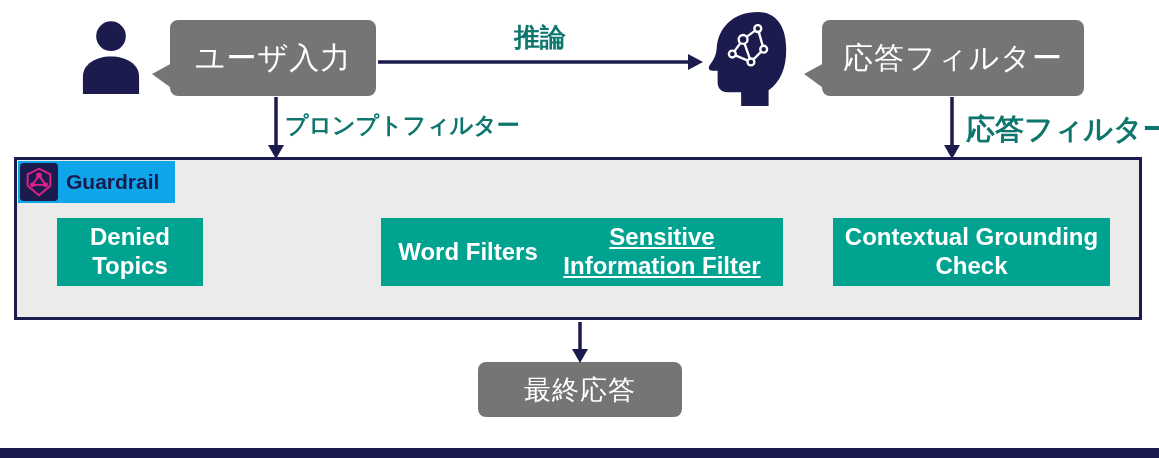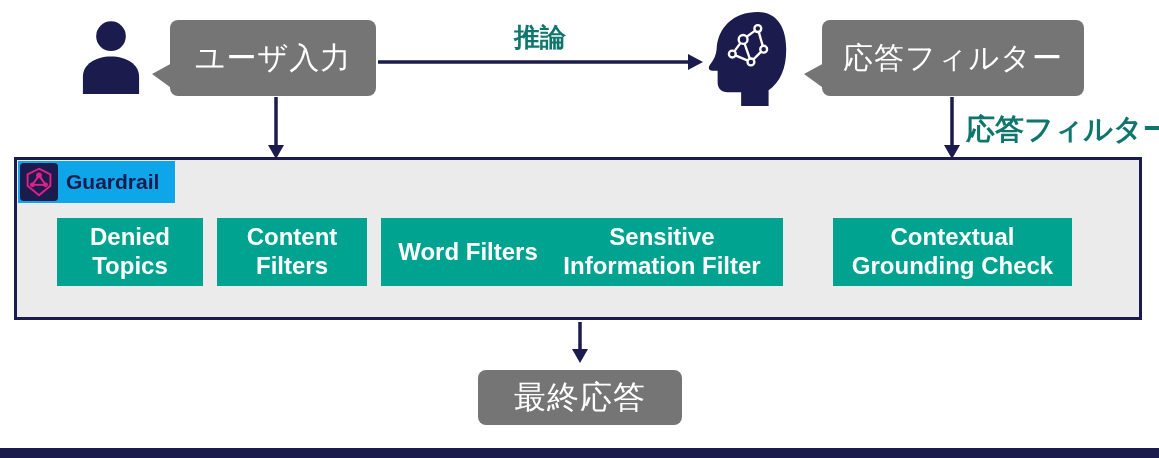--- a/index.html
+++ b/index.html
@@ -13,21 +13,21 @@
     display:flex; align-items:center; justify-content:center;
     font-size:30px; letter-spacing:1px;
   }
   .bubble .tail {
     position:absolute; left:-18px; bottom:6px; width:0; height:0;
     border-top:12px solid transparent; border-bottom:16px solid transparent;
     border-right:22px solid #757575;
   }
   .bubble-user  { left:170px; top:20px;  width:206px; height:76px; }
   .bubble-model { left:822px; top:20px;  width:262px; height:76px; }
-  .bubble-final { left:478px; top:362px; width:204px; height:55px; font-size:32px;margin-top:8px; }
+  .bubble-final { left:478px; top:362px; width:204px; height:55px; font-size:27px; }
 
   .arrow-label { position:absolute; color:#0f766e; font-weight:bold; white-space:nowrap; }
   .lbl-inference { left:470px; top:20px; width:140px; text-align:center; font-size:26px; }
   .lbl-prompt    { left:285px; top:110px; font-size:23px; }
   .lbl-response  { left:966px; top:110px; font-size:29px;text-align:right; }
 
   .guardrail-box {
     position:absolute; left:14px; top:157px; width:1128px; height:163px;
     background:#ebebeb; border:3px solid #1b1b4d;
   }
@@ -40,22 +40,22 @@
 
   .filter {
     position:absolute; top:218px; height:68px; background:#00a390;
     color:#ffffff; font-weight:bold; font-size:24px; line-height:1.2;
     display:flex; align-items:center; justify-content:center; text-align:center;
     padding:0 0;
   }
   .f1 { left:57px;  width:146px; }
   .f2 { left:217px; width:150px; }
   .f3 { left:381px; width:174px; }
-  .f4 { left:541px; width:242px; }
-  .f5 { left:833px; width:239px; }
+  .f4 { left:541px; width:242px;text-decoration:underline; }
+  .f5 { left:833px; width:277px; }
 
   .bottom-bar { position:absolute; left:0; top:448px; width:1159px; height:10px; background:#1b1b4d; }
 
   svg.arrows { position:absolute; left:0; top:0; width:1159px; height:458px; pointer-events:none; }
 </style>
 </head>
 <body>
 
 <div class="canvas">
 
@@ -92,20 +92,21 @@
         <circle cx="48" cy="53" r="3.5"></circle>
       </g>
     </svg>
   </div>
 
   <div class="bubble bubble-model">
     <span>応答フィルター</span>
     <span class="tail"></span>
   </div>
 
+  <div class="arrow-label lbl-prompt">プロンプトフィルター</div>
   <div class="arrow-label lbl-response">応答フィルター</div>
 
   <div class="guardrail-box"></div>
 
   <div class="guardrail-header">
     <span style="display:inline-block; width:38px; height:38px;">
       <svg viewBox="0 0 40 40" width="38" height="38">
         <rect x="0" y="0" width="40" height="40" rx="4" fill="#1b1b4d"></rect>
         <g stroke="#e0218a" stroke-width="2" fill="none">
           <path d="M20 6 L32 12 L32 24 L20 34 L8 24 L8 12 Z"></path>
@@ -117,21 +118,20 @@
           <circle cx="20" cy="13" r="3"></circle>
           <circle cx="13" cy="23" r="2.5"></circle>
           <circle cx="27" cy="23" r="2.5"></circle>
         </g>
       </svg>
     </span>
     <span class="guardrail-title">Guardrail</span>
   </div>
 
   <div class="filter f1">Denied Topics</div>
-  <div class="filter f2">Content Filters</div>
   <div class="filter f3">Word Filters</div>
   <div class="filter f4">Sensitive Information Filter</div>
   <div class="filter f5">Contextual Grounding Check</div>
 
   <div class="bubble bubble-final">
     <span>最終応答</span>
   </div>
 
   <div class="bottom-bar"></div>
 

